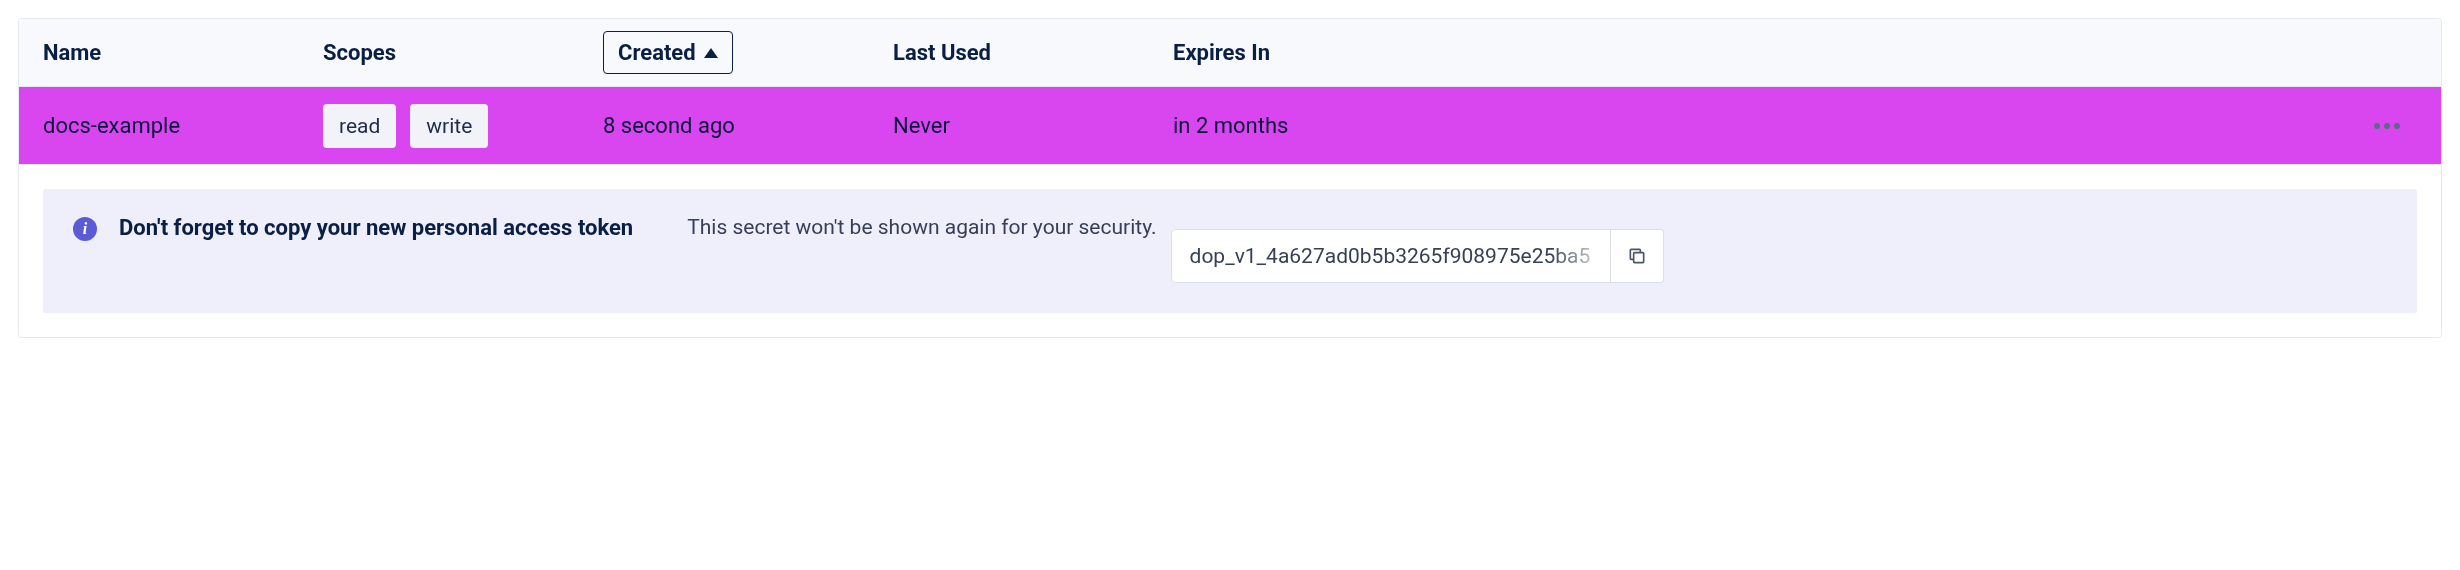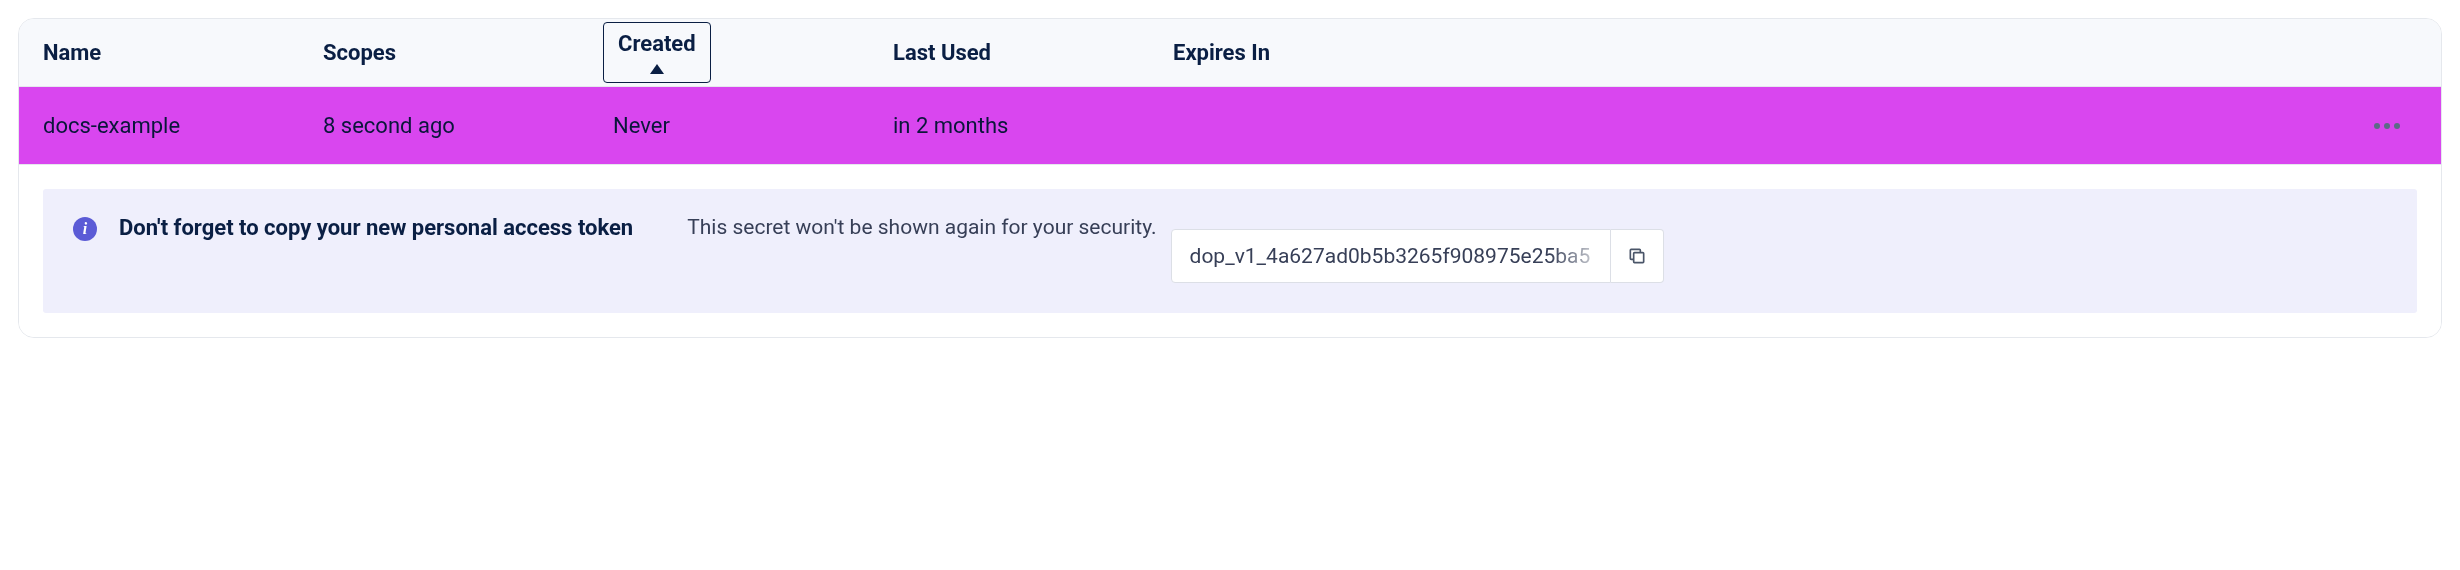--- a/index.html
+++ b/index.html
@@ -5,21 +5,21 @@
     * { box-sizing: border-box; margin: 0; padding: 0; }
     body {
       font-family: -apple-system, BlinkMacSystemFont, "Segoe UI", Roboto, Helvetica, Arial, sans-serif;
       background: #ffffff;
       padding: 18px;
       color: #0a1f44;
       font-size: 22px;
     }
     .table-container {
       border: 1px solid #e5e8ed;
-      border-radius: 16px;
+      border-radius: 4px;
       overflow: hidden;
     }
     .table-header {
       display: flex;
       align-items: center;
       background: #f7f9fc;
       border-bottom: 1px solid #e5e8ed;
       padding: 0 24px;
       min-height: 68px;
     }
@@ -34,21 +34,20 @@
       color: #0a1f44;
     }
     .sort-badge {
       display: inline-flex;
       align-items: center;
       gap: 8px;
       border: 1.5px solid #0a1f44;
       border-radius: 4px;
       padding: 8px 14px;
       cursor: pointer;
-      flex-direction: column;
     }
     .sort-arrow {
       width: 0; height: 0;
       border-left: 7px solid transparent;
       border-right: 7px solid transparent;
       border-bottom: 10px solid #0a1f44;
     }
     .table-row {
       display: flex;
       align-items: center;
@@ -153,20 +152,26 @@
         <span class="sort-arrow"></span>
       </span>
     </div>
     <div class="col-lastused header-label">Last Used</div>
     <div class="col-expires header-label">Expires In</div>
     <div class="col-actions"></div>
   </div>
 
   <div class="table-row">
     <div class="col-name cell-text">docs-example</div>
+    <div class="col-scopes">
+      <div class="scope-tags">
+        <span class="scope-tag">read</span>
+        <span class="scope-tag">write</span>
+      </div>
+    </div>
     <div class="col-created cell-text">8 second ago</div>
     <div class="col-lastused cell-text">Never</div>
     <div class="col-expires cell-text">in 2 months</div>
     <div class="col-actions">
       <button class="more-button">
         <svg width="28" height="8" viewBox="0 0 28 8">
           <circle cx="4" cy="4" r="3"></circle>
           <circle cx="14" cy="4" r="3"></circle>
           <circle cx="24" cy="4" r="3"></circle>
         </svg>

